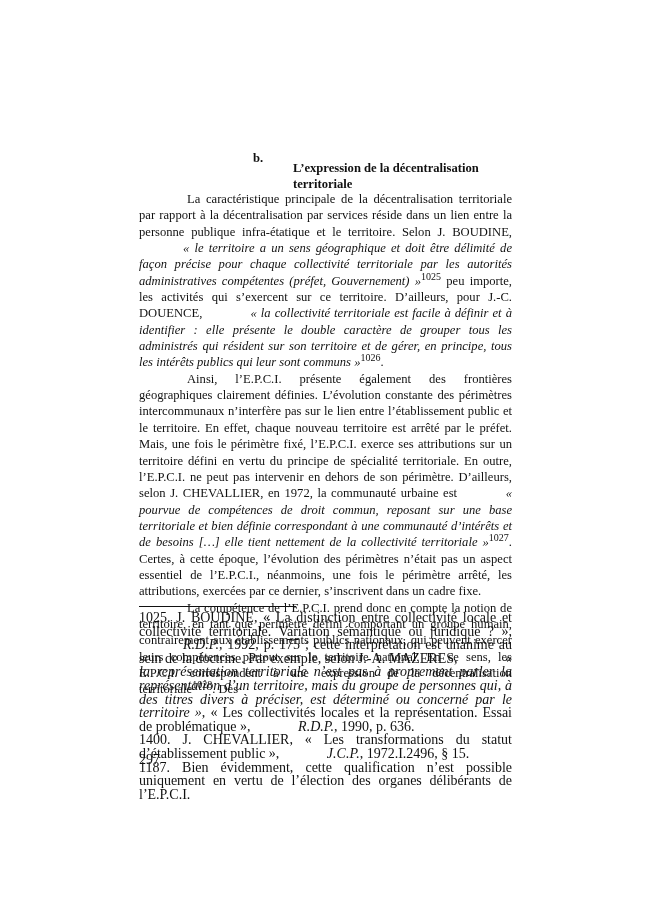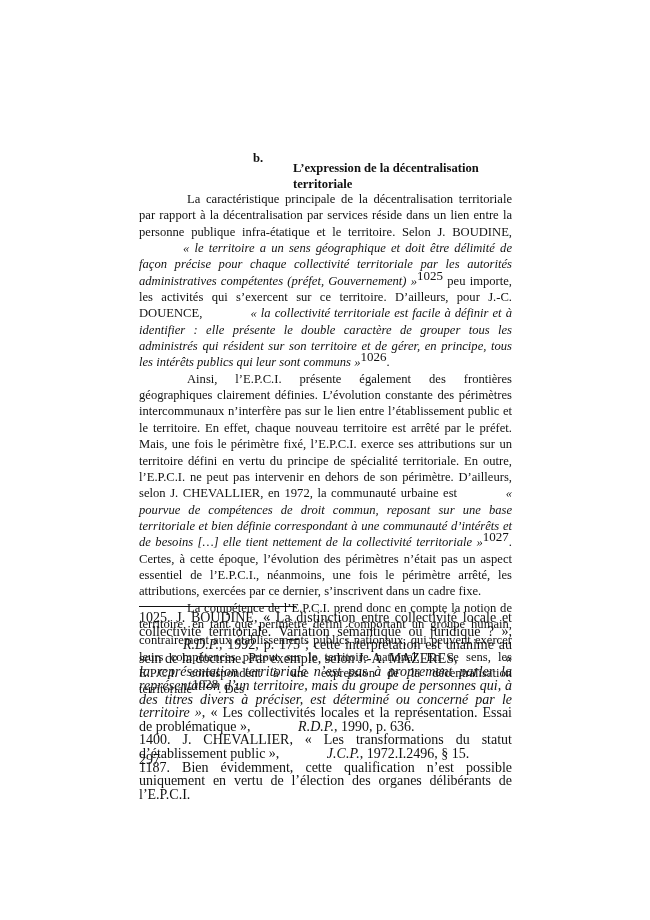--- a/index.html
+++ b/index.html
@@ -4,21 +4,21 @@
 <style>
   html, body { margin: 0; padding: 0; background: #ffffff; }
   body { width: 650px; height: 920px; position: relative; overflow: hidden; }
   .page { position: absolute; left: 139px; top: 0; width: 373px; color: #111; font-family: "Liberation Serif", serif; }
   .heading { position: absolute; top: 150px; left: 114px; width: 260px; font-weight: bold; font-size: 12.6px; line-height: 16px; }
   .heading .num { position: absolute; left: 0; top: 0; }
   .heading .title { position: absolute; left: 40px; top: 10px; width: 220px; }
   .body { position: absolute; top: 191px; left: 0; width: 373px; font-size: 12.6px; line-height: 16.35px; text-align: justify; }
   .body p { margin: 0; text-indent: 48px; }
   .body p.first { text-indent: 48px; }
-  sup { font-size: 13px; line-height: 0; vertical-align: 5px; }
+  sup { font-size: 10px; line-height: 0; vertical-align: 5px; }
   i { font-style: italic; margin-left: 44px; }
   .rule { position: absolute; top: 606px; left: 0; width: 157px; height: 0; border-top: 1px solid #111; }
   .notes { position: absolute; top: 611px; left: 0; width: 373px; font-size: 14px; line-height: 13.6px; text-align: justify; }
   .notes p { margin: 0; }
   .pagenum { position: absolute; top: 752px; left: 0; width: 373px; text-align: left; font-size: 14px; }
 </style>
 </head>
 <body>
 
 <div class="page">

